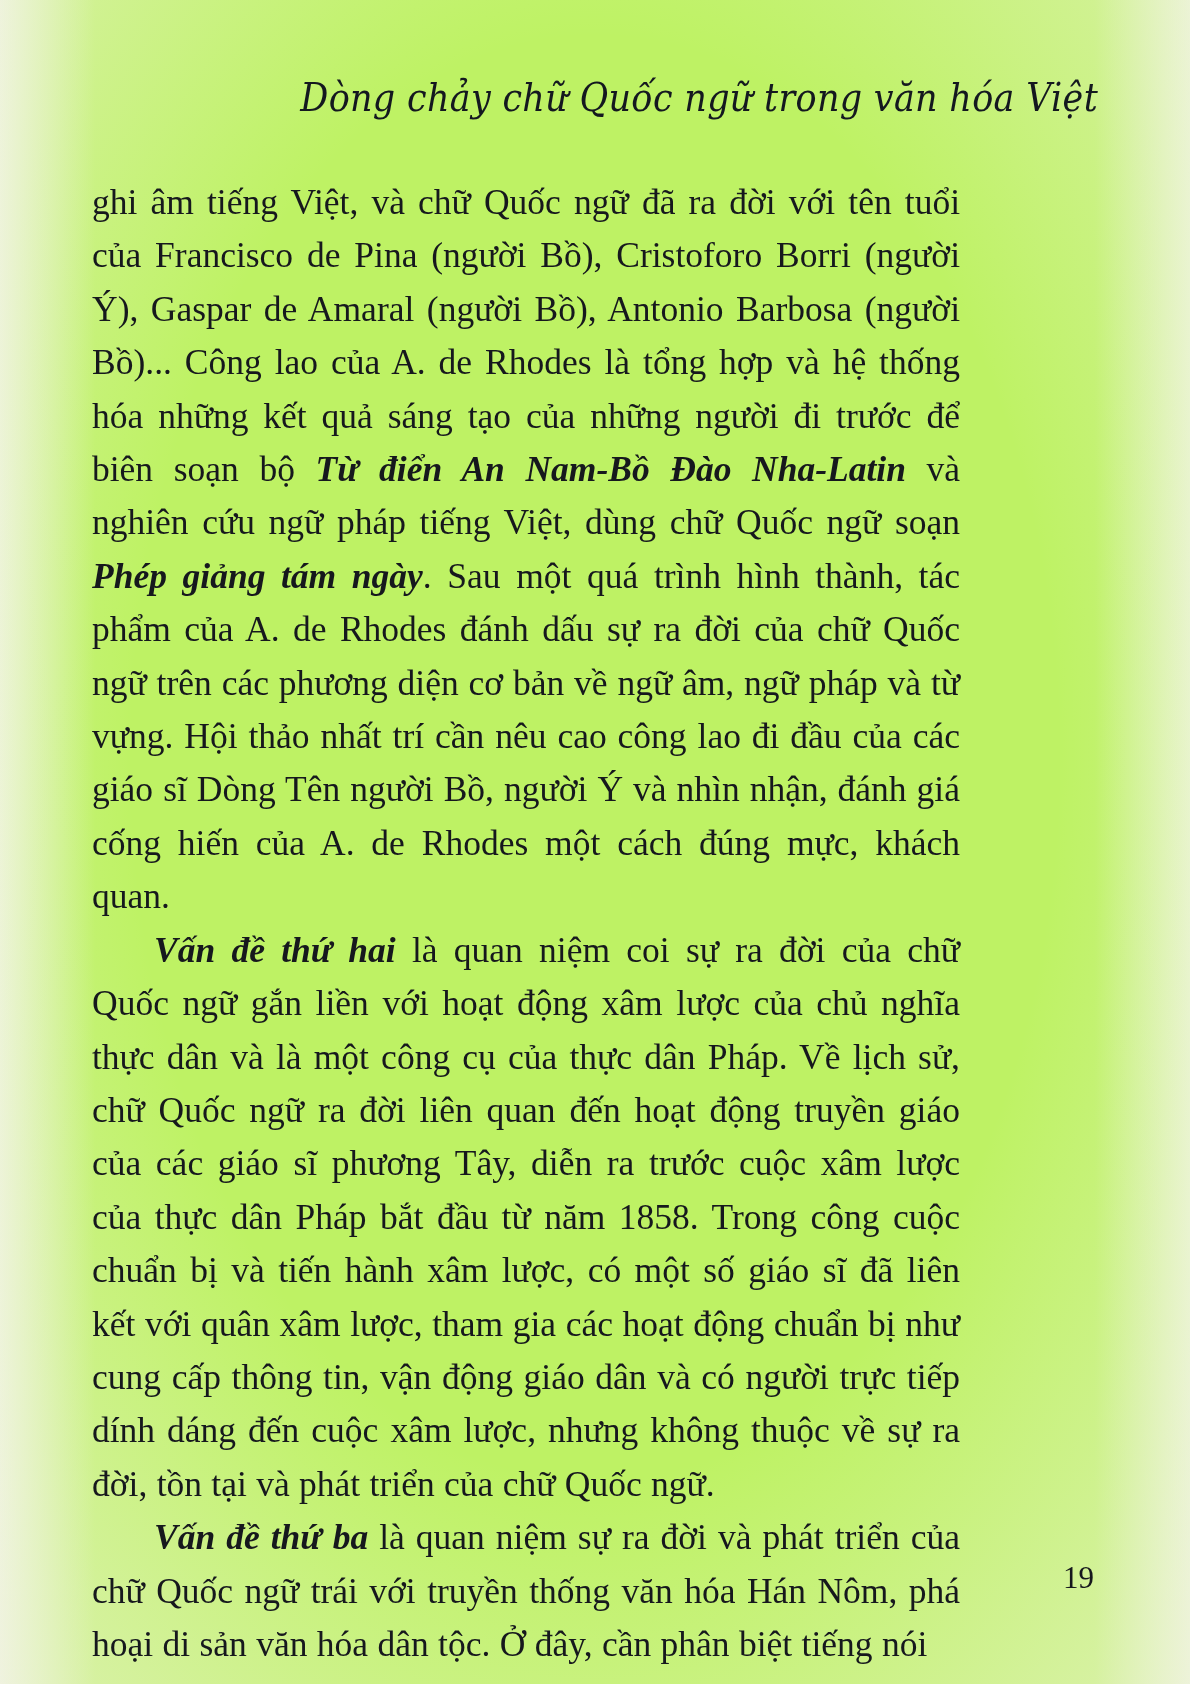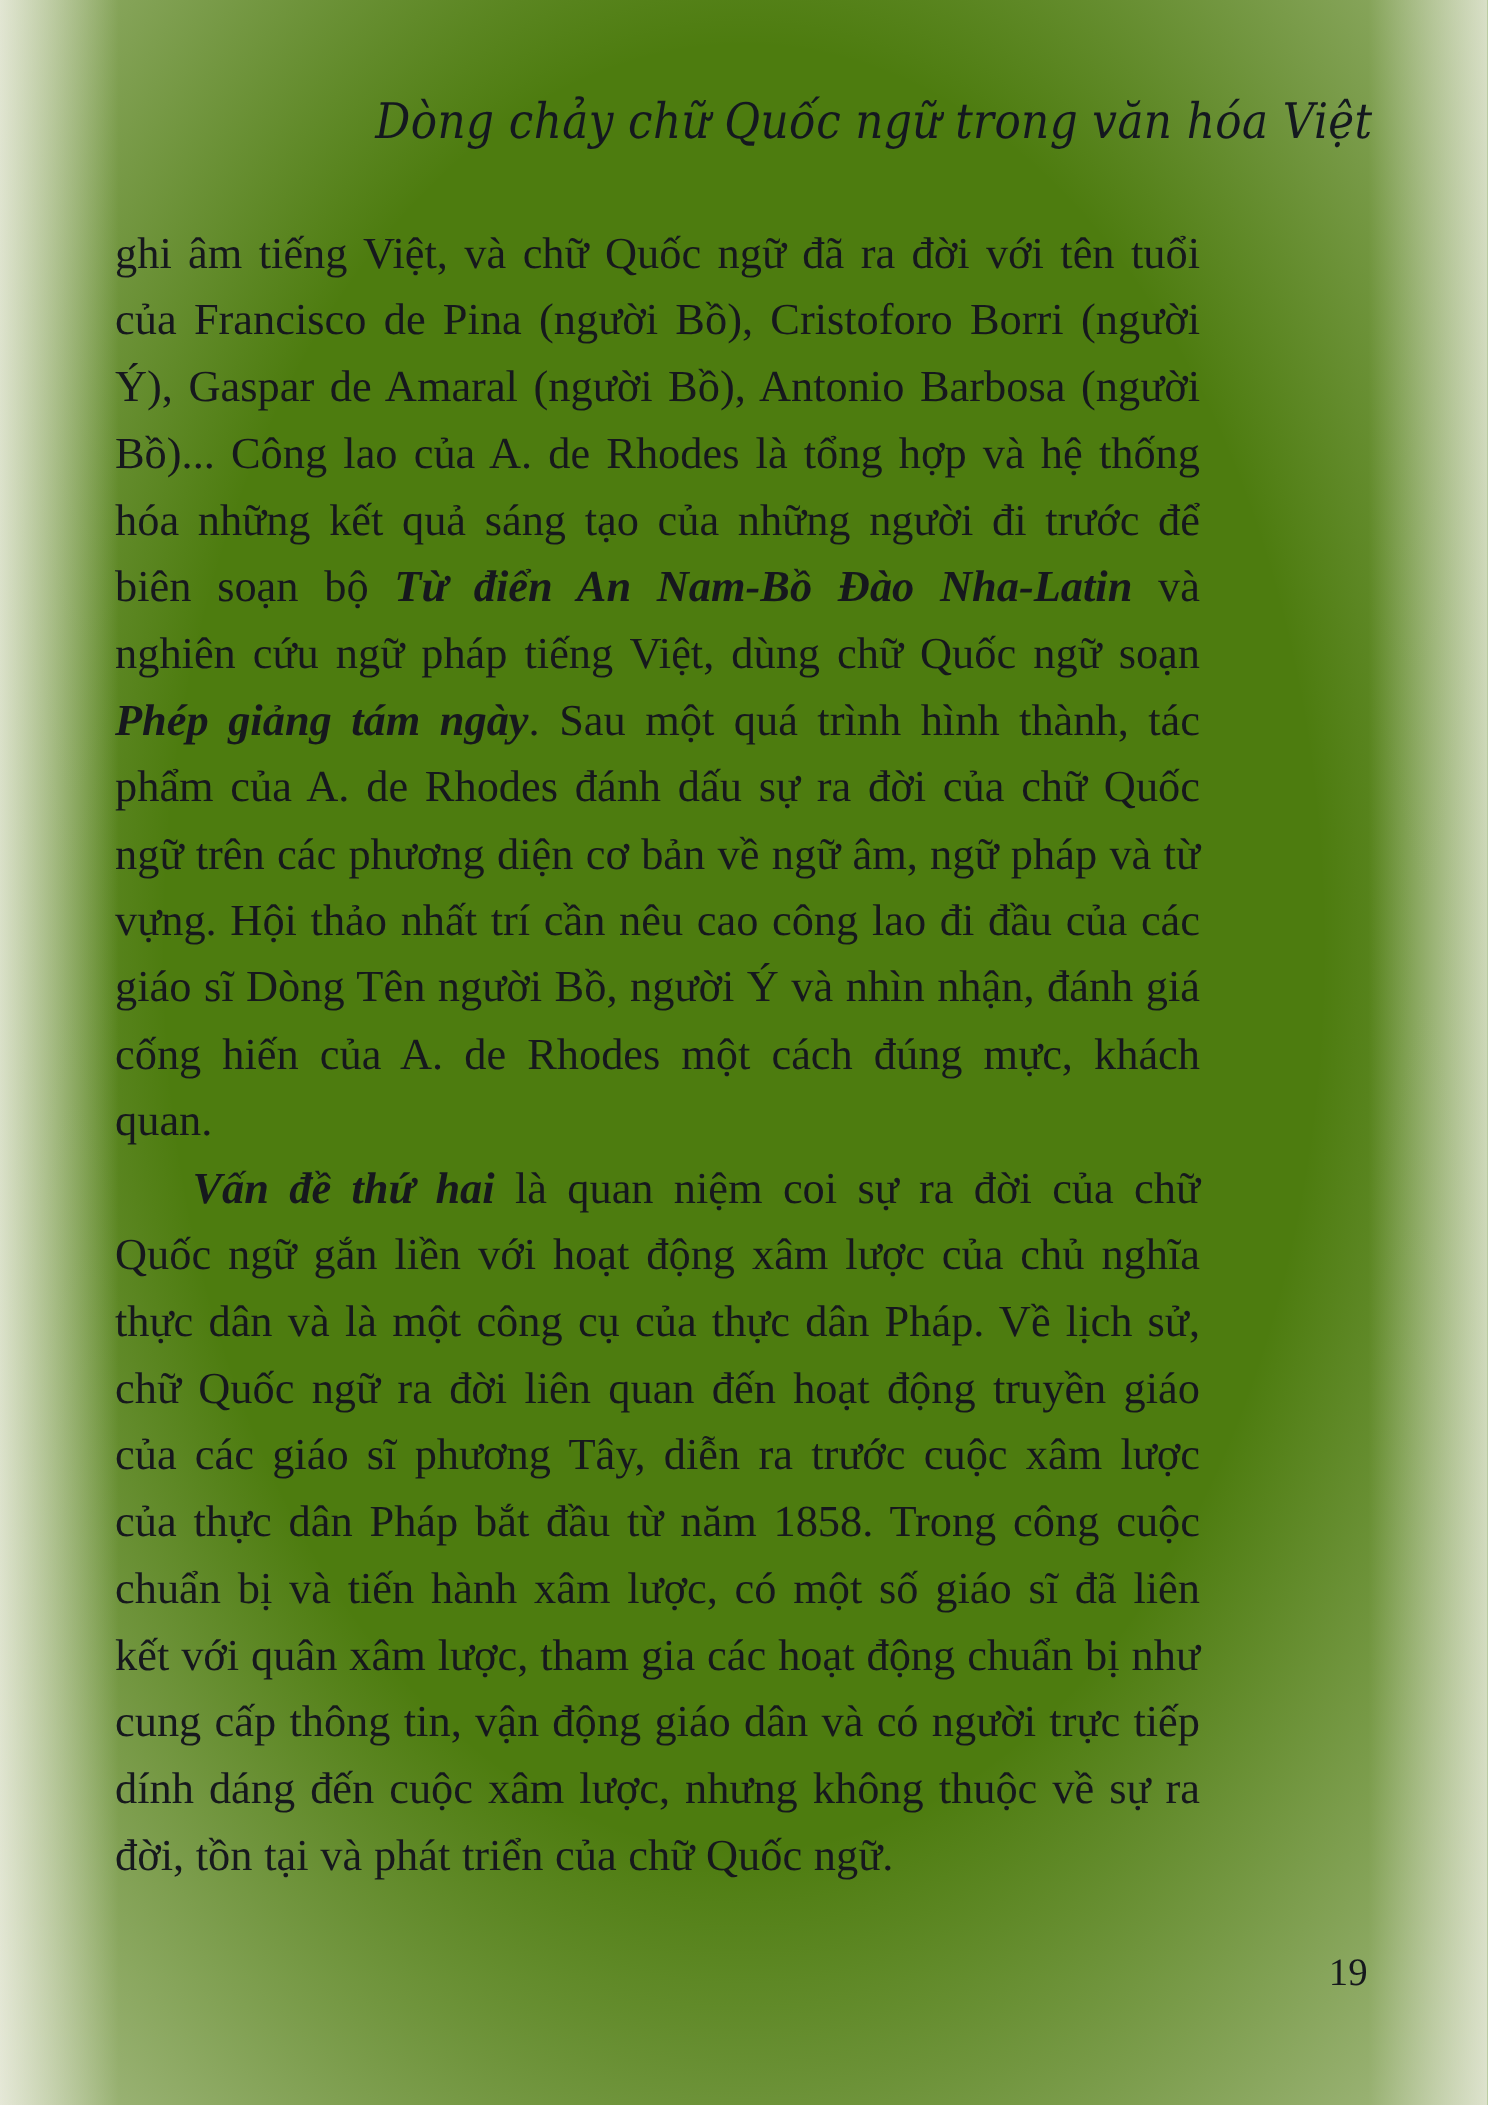--- a/index.html
+++ b/index.html
@@ -4,21 +4,21 @@
 <style>
   html, body {
     margin: 0;
     padding: 0;
     background: #ffffff;
   }
   .page {
     position: relative;
     width: 1190px;
     height: 1684px;
-    background: #4d7c0f;
+    background: #bef264;
     overflow: hidden;
     box-sizing: border-box;
   }
   
   .paper-tint {
     position: absolute;
     inset: 0;
     background:
       radial-gradient(ellipse at 50% 45%, rgba(255,255,255,0) 55%, rgba(243,241,233,0.55) 100%),
       linear-gradient(90deg, rgba(246,245,238,0.8) 0%, rgba(255,255,255,0) 8%, rgba(255,255,255,0) 92%, rgba(247,246,240,0.7) 100%);
@@ -93,18 +93,19 @@
   <div class="paper-tint"></div>
 
   <div class="running-header">Dòng chảy chữ Quốc ngữ trong văn hóa Việt</div>
 
   <div class="content">
 
     <p class="body-par"><span>ghi âm tiếng Việt, và chữ Quốc ngữ đã ra đời với tên tuổi của Francisco de Pina (người Bồ), Cristoforo Borri (người Ý), Gaspar de Amaral (người Bồ), Antonio Barbosa (người Bồ)... Công lao của A. de Rhodes là tổng hợp và hệ thống hóa những kết quả sáng tạo của những người đi trước để biên soạn bộ </span><i class="title-italic">Từ điển An Nam-Bồ Đào Nha-Latin</i><span> và nghiên cứu ngữ pháp tiếng Việt, dùng chữ Quốc ngữ soạn </span><i class="title-italic">Phép giảng tám ngày</i><span>. Sau một quá trình hình thành, tác phẩm của A. de Rhodes đánh dấu sự ra đời của chữ Quốc ngữ trên các phương diện cơ bản về ngữ âm, ngữ pháp và từ vựng. Hội thảo nhất trí cần nêu cao công lao đi đầu của các giáo sĩ Dòng Tên người Bồ, người Ý và nhìn nhận, đánh giá cống hiến của A. de Rhodes một cách đúng mực, khách quan.</span></p>
 
     <p class="body-par indented"><i class="lead-italic">Vấn đề thứ hai</i><span> là quan niệm coi sự ra đời của chữ Quốc ngữ gắn liền với hoạt động xâm lược của chủ nghĩa thực dân và là một công cụ của thực dân Pháp. Về lịch sử, chữ Quốc ngữ ra đời liên quan đến hoạt động truyền giáo của các giáo sĩ phương Tây, diễn ra trước cuộc xâm lược của thực dân Pháp bắt đầu từ năm 1858. Trong công cuộc chuẩn bị và tiến hành xâm lược, có một số giáo sĩ đã liên kết với quân xâm lược, tham gia các hoạt động chuẩn bị như cung cấp thông tin, vận động giáo dân và có người trực tiếp dính dáng đến cuộc xâm lược, nhưng không thuộc về sự ra đời, tồn tại và phát triển của chữ Quốc ngữ.</span></p>
 
+    <p class="body-par indented"><i class="lead-italic">Vấn đề thứ ba</i><span> là quan niệm sự ra đời và phát triển của chữ Quốc ngữ trái với truyền thống văn hóa Hán Nôm, phá hoại di sản văn hóa dân tộc. Ở đây, cần phân biệt tiếng nói</span></p>
 
   </div>
 
   <div class="page-number">19</div>
 
 </div>
 
 </body></html>

